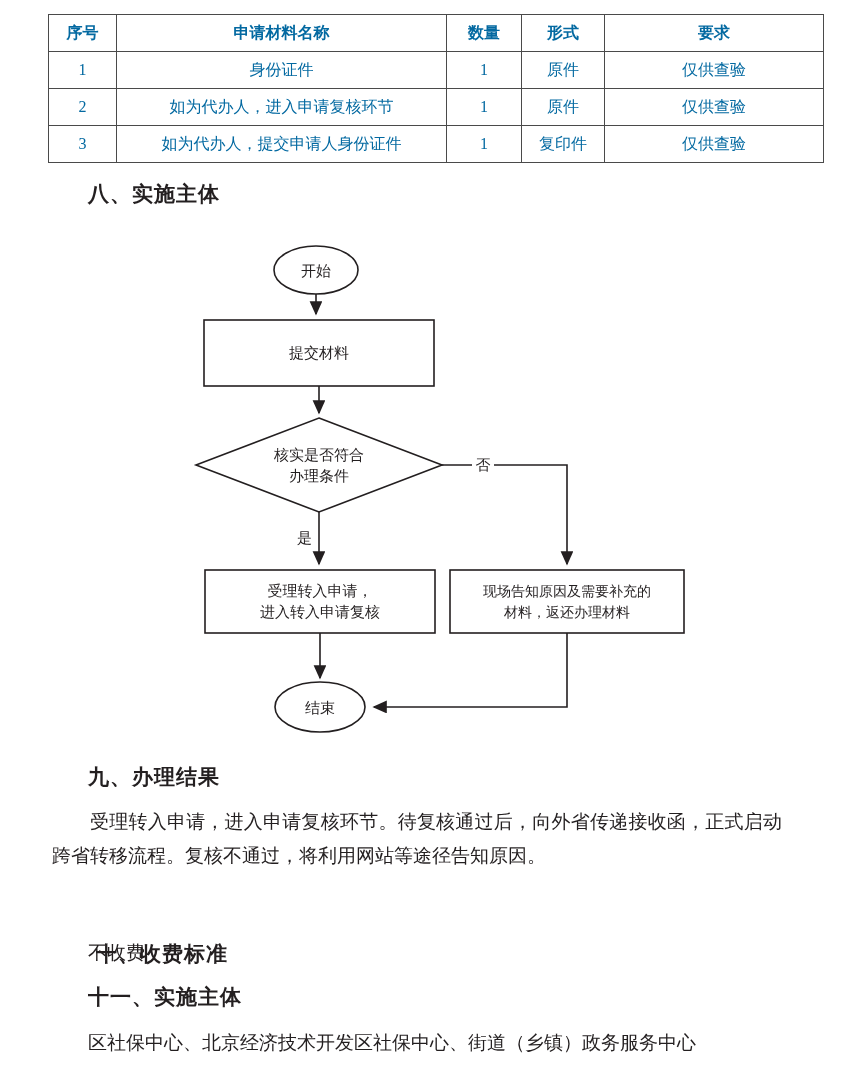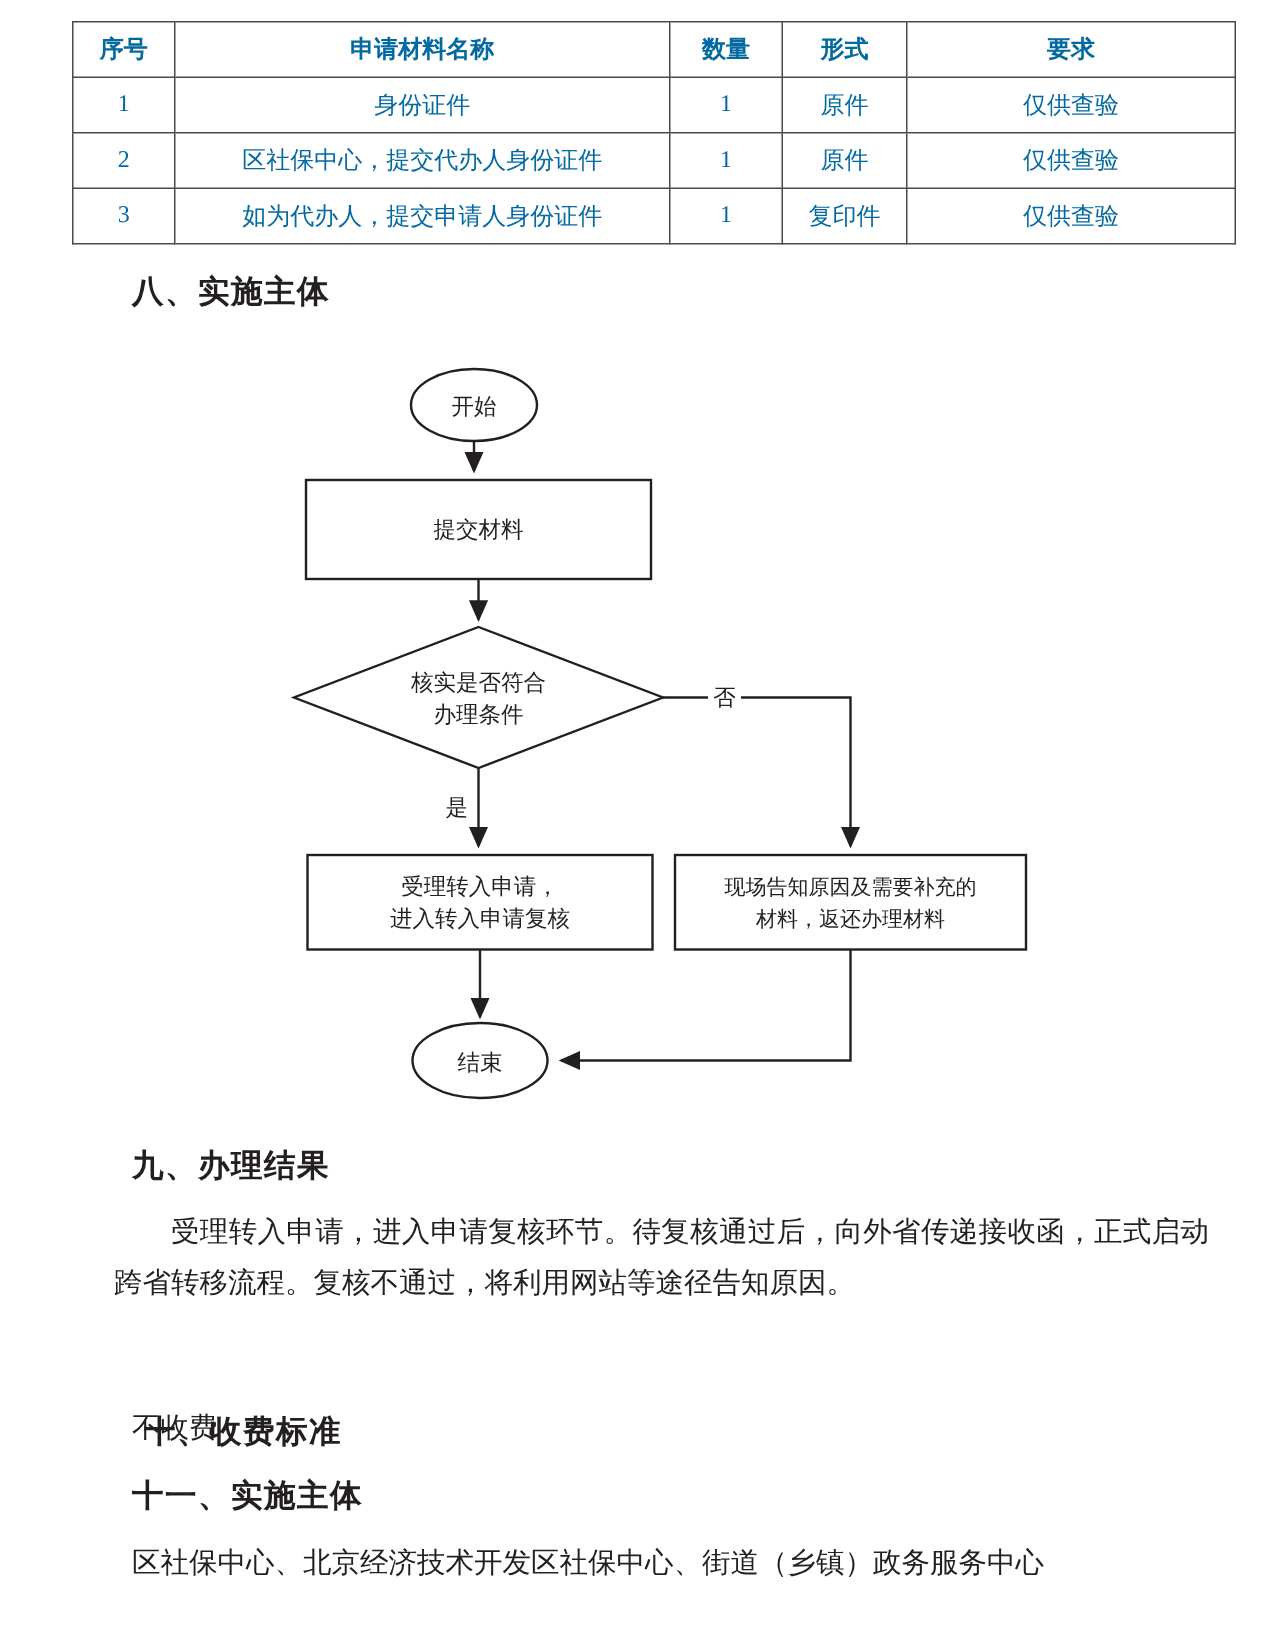--- a/index.html
+++ b/index.html
@@ -125,21 +125,21 @@
     <tbody>
       <tr>
         <td>1</td>
         <td>身份证件</td>
         <td>1</td>
         <td>原件</td>
         <td>仅供查验</td>
       </tr>
       <tr>
         <td>2</td>
-        <td>区社保中心，提交代办人身份证件</td>
+        <td>如为代办人，进入申请复核环节</td>
         <td>1</td>
         <td>原件</td>
         <td>仅供查验</td>
       </tr>
       <tr>
         <td>3</td>
         <td>如为代办人，提交申请人身份证件</td>
         <td>1</td>
         <td>复印件</td>
         <td>仅供查验</td>
@@ -190,19 +190,19 @@
     <line class="edge" x1="320" y1="403" x2="320" y2="448" marker-end="url(#arrow)"></line>
 
     <path class="edge" d="M567,403 L567,477 L374,477" marker-end="url(#arrow)"></path>
 
     <ellipse class="shape" cx="320" cy="477" rx="45" ry="25"></ellipse>
     <text class="node-text" x="320" y="483" text-anchor="middle">结束</text>
   </svg>
 </div>
 
 <div class="heading" style="left:88px; top:763px;text-align:right;">九、办理结果</div>
-<div class="para-block" style="left:76px; top:805px;">受理转入申请，进入申请复核环节。待复核通过后，向外省传递接收函，正式启动跨省转移流程。复核不通过，将利用网站等途径告知原因。</div>
+<div class="para-block" style="left:52px; top:805px;">受理转入申请，进入申请复核环节。待复核通过后，向外省传递接收函，正式启动跨省转移流程。复核不通过，将利用网站等途径告知原因。</div>
 
 <div class="heading" style="left:96px; top:895px;margin-top:45px;">十、收费标准</div>
 <div class="para" style="left:88px; top:936px;">不收费</div>
 
 <div class="heading" style="left:88px; top:983px;">十一、实施主体</div>
 <div class="para" style="left:88px; top:1026px;">区社保中心、北京经济技术开发区社保中心、街道（乡镇）政务服务中心</div>
 
 </body></html>

